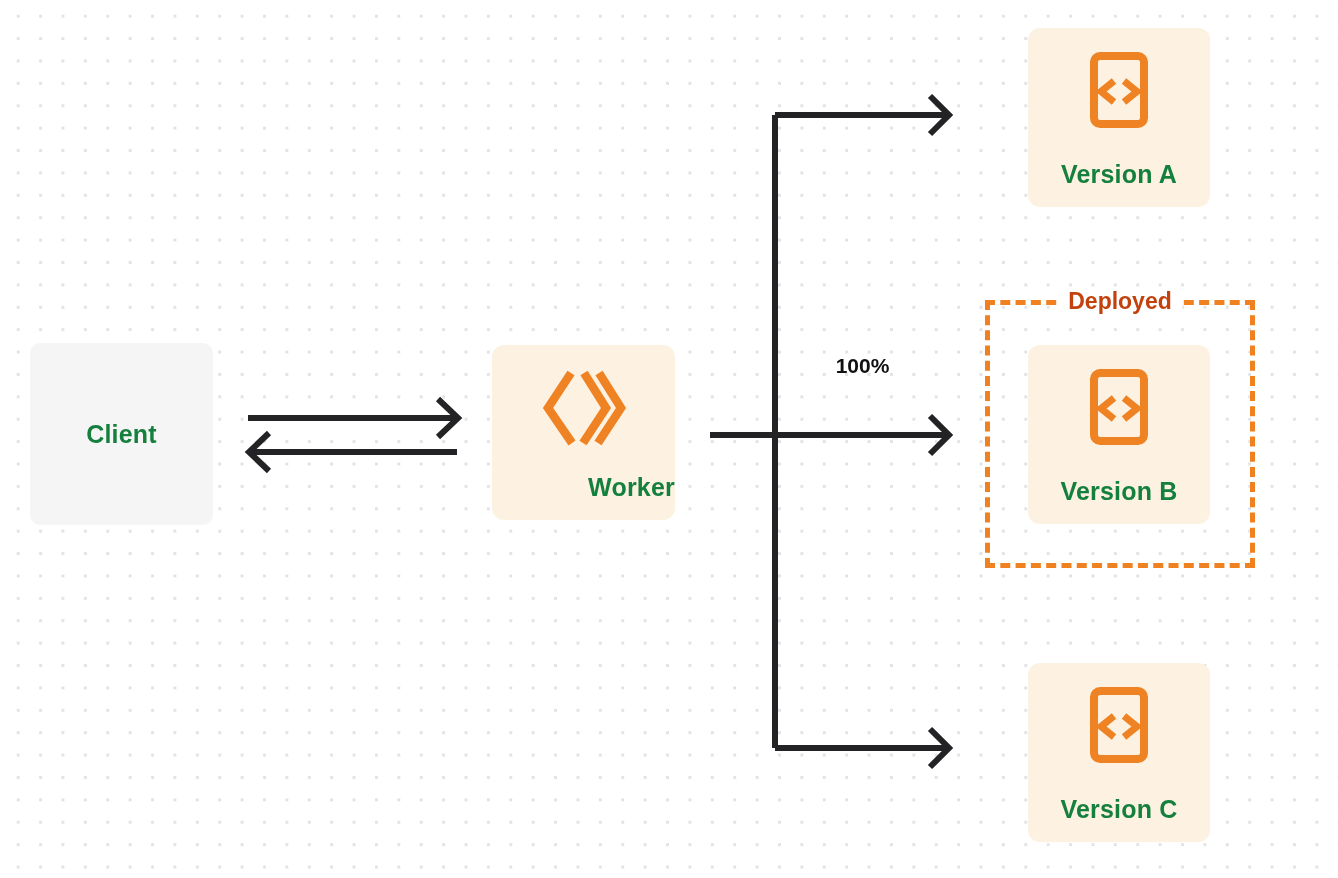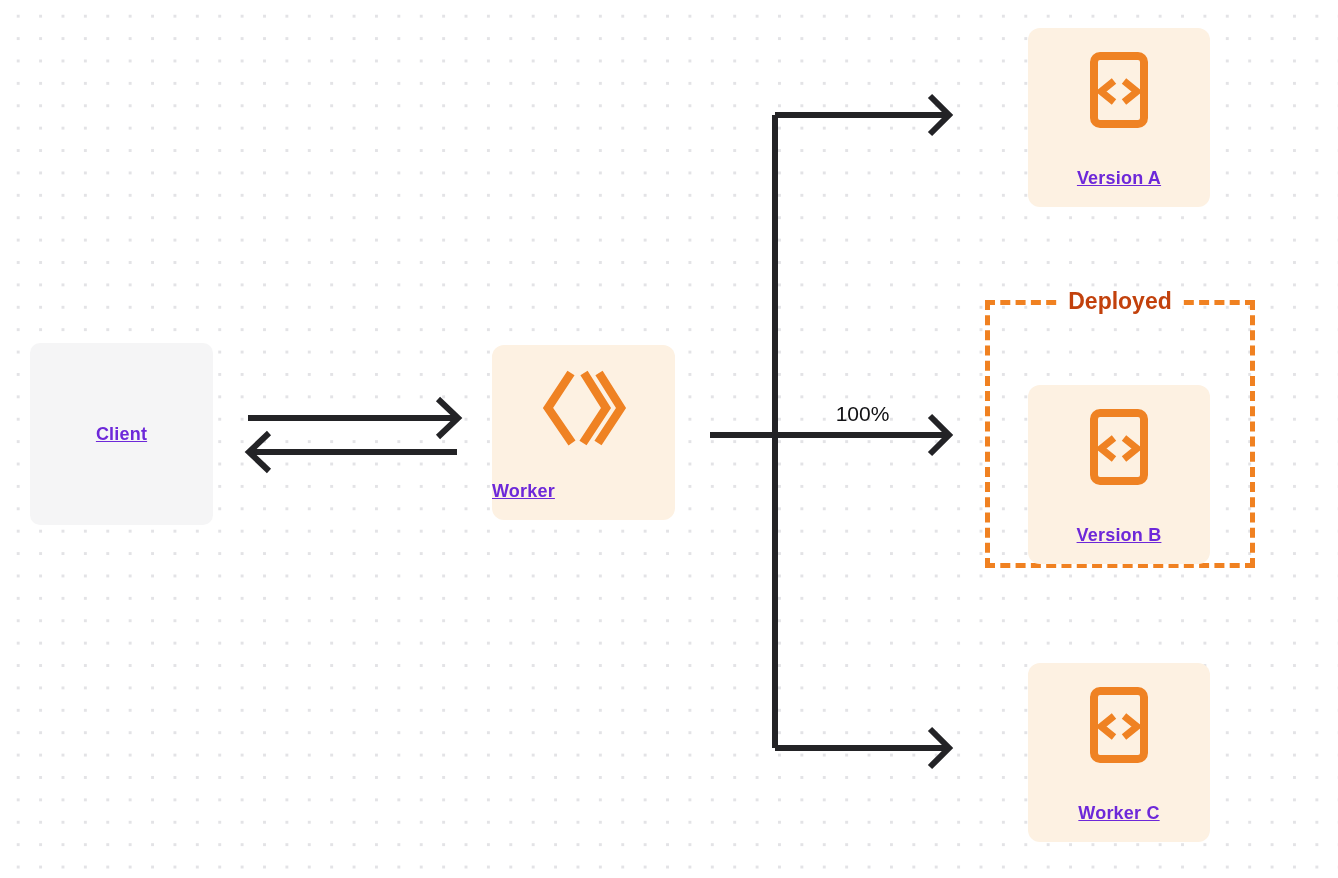--- a/index.html
+++ b/index.html
@@ -33,63 +33,62 @@
   }
   .card {
     position: absolute;
     border-radius: 12px;
     display: flex;
     align-items: center;
     justify-content: center;
   }
   .card .label {
     font-weight: 700;
-    font-size: 18px;
-    color: #6d28d9;
+    font-size: 25px;
+    color: #15803d;
     letter-spacing: 0.2px;
-    text-decoration: underline;
   }
   #client-card {
     left: 30px; top: 343px;
     width: 183px; height: 182px;
     background: #f5f5f6;
     border-radius: 10px;
   }
   #worker-card {
     left: 492px; top: 345px;
     width: 183px; height: 175px;
     background: #fdf1e2;
   }
   #worker-card .icon-wrap {
     position: absolute;
     top: 26px; left: 50%;
     transform: translateX(-50%);
   }
   #worker-card .label {
     position: absolute;
     bottom: 18px; left: 0; right: 0;
-    text-align: left;
+    text-align: right;
   }
   .version-card {
     left: 1028px;
     width: 182px; height: 179px;
     background: #fdf1e2;
   }
   .version-card .icon-wrap {
     position: absolute;
     top: 24px; left: 50%;
     transform: translateX(-50%);
   }
   .version-card .label {
     position: absolute;
     bottom: 18px; left: 0; right: 0;
     text-align: center;
   }
   #version-a-card { top: 28px; }
-  #version-b-card { top: 345px; margin-top: 40px; }
+  #version-b-card { top: 345px; }
   #version-c-card { top: 663px; }
   #deployed-box {
     position: absolute;
     left: 985px; top: 300px;
     width: 270px; height: 268px;
     border: 5px dashed #f08121;
     box-sizing: border-box;
   }
   #deployed-box .deployed-label {
     position: absolute;
@@ -102,24 +101,23 @@
     font-weight: 700;
     font-size: 23px;
     white-space: nowrap;
   }
   #traffic-label {
     position: absolute;
     left: 775px; top: 350px;
     width: 175px;
     text-align: center;
     color: #111114;
-    font-weight: 400;
+    font-weight: 700;
     font-size: 21px;
     line-height: 32px;
-    margin-top: 48px;
   }
   #traffic-label .word {
     letter-spacing: 1px;
   }
   svg.node-icon { overflow: visible; display: block; }
   svg.node-icon path, svg.node-icon rect, svg.node-icon polyline {
     fill: none;
     stroke: #ef8223;
     stroke-linecap: butt;
     stroke-linejoin: miter;
@@ -208,16 +206,16 @@
   </div>
 
   <div id="version-c-card" class="card version-card">
     <span class="icon-wrap">
       <svg class="node-icon" width="58" height="76" viewBox="0 0 58 76">
         <rect x="4" y="4" width="50" height="68" rx="6" stroke-width="8"></rect>
         <polyline points="24,29 11,39.5 24,50" stroke-width="7"></polyline>
         <polyline points="34,29 47,39.5 34,50" stroke-width="7"></polyline>
       </svg>
     </span>
-    <span class="label">Worker C</span>
+    <span class="label">Version C</span>
   </div>
 
 </div>
 
 </body></html>

